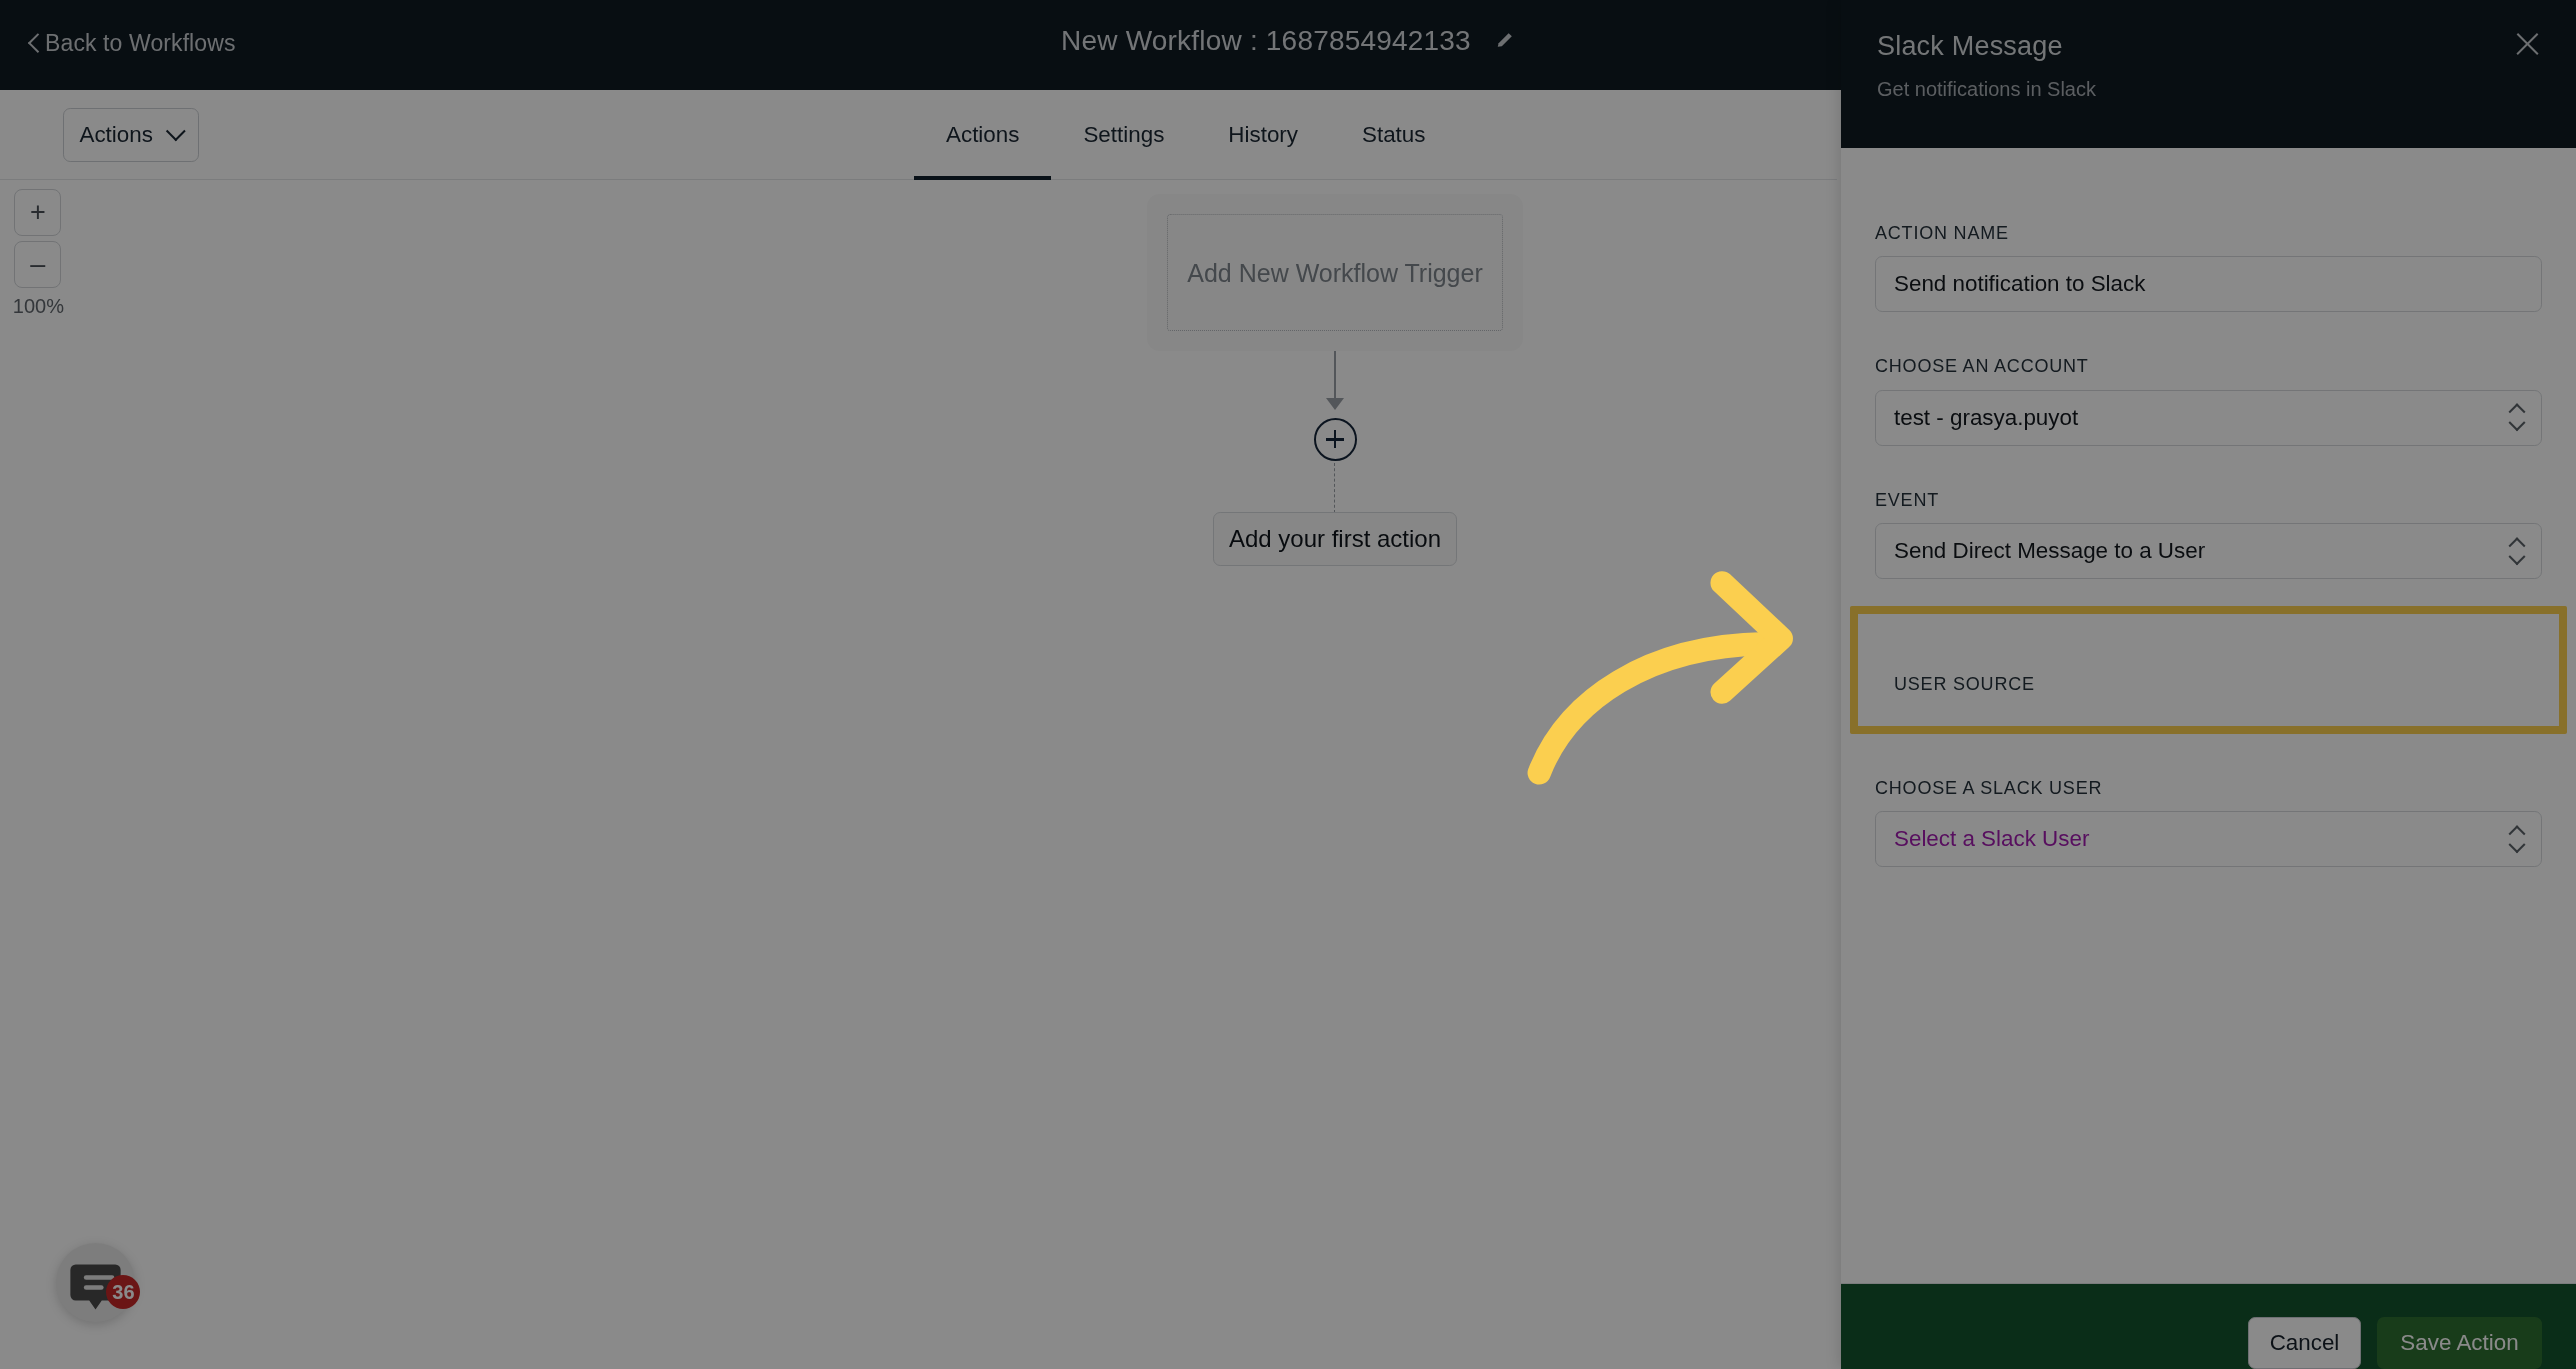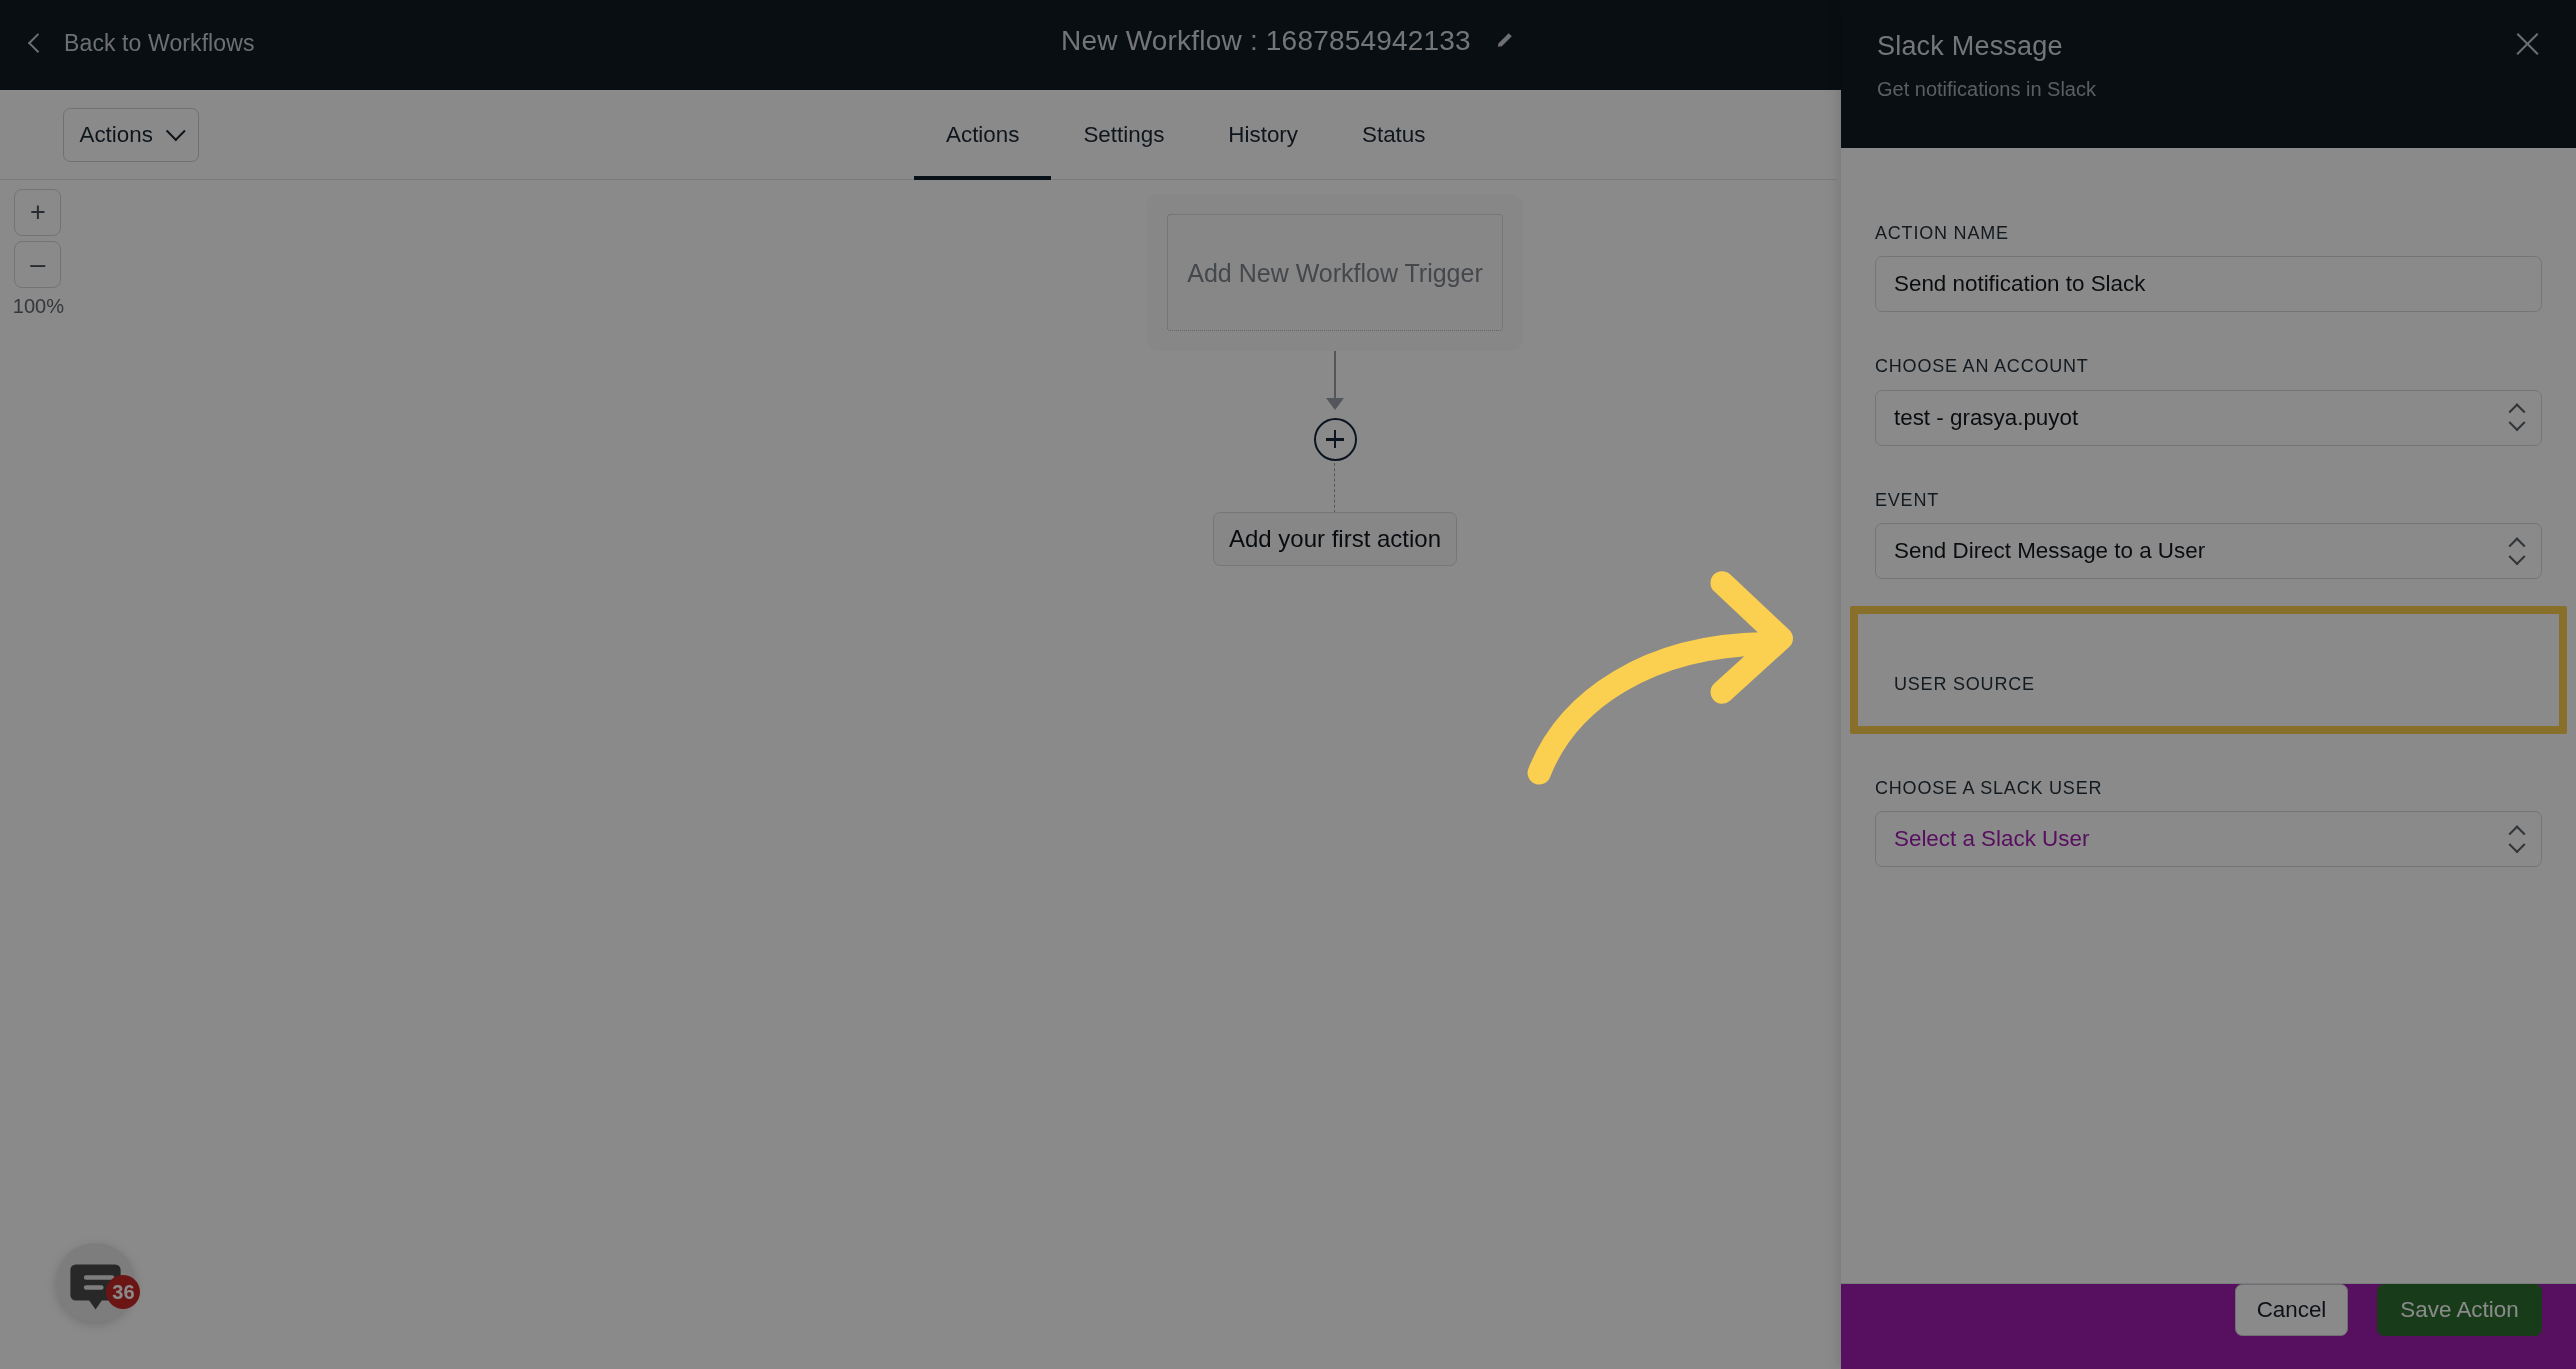--- a/index.html
+++ b/index.html
@@ -28,21 +28,21 @@
     position: absolute;
     left: 0; top: 0;
     width: 2576px; height: 90px;
     background: #0f1a22;
   }
   .back-link {
     position: absolute;
     left: 30.5px; top: 30px;
     display: flex;
     align-items: center;
-    gap: 20px;
+    gap: 1px;
     color: #c9cdd1;
     font-size: 23px;
     cursor: pointer;
     letter-spacing: 0.1px;
   }
   .chev-left {
     display: inline-block;
     width: 11.6px; height: 11.6px;
     border-left: 2.7px solid #c9cdd1;
     border-bottom: 2.7px solid #c9cdd1;
@@ -387,26 +387,26 @@
     box-shadow: 0 1.8px 5.4px rgba(0,0,0,.10);
   }
 
   
   .panel-footer {
     position: absolute;
     left: 0; right: 0; bottom: 0;
     height: 86px;
     border-top: 0.9px solid #e3e5e8;
     display: flex;
-    align-items: flex-start;
+    align-items: flex-end;
     justify-content: flex-end;
-    gap: 29px;
+    gap: 16px;
     padding-right: 34px;
     box-sizing: border-box;
-    background: #a21caf;
+    background: #14532d;
   }
   .btn-cancel {
     width: 113px; height: 52px;
     border: 0.9px solid #ccd0d4;
     border-radius: 7.2px;
     background: #fff;
     font-size: 22.4px;
     color: #17212b;
     cursor: pointer;
     display: flex; align-items: center; justify-content: center;

